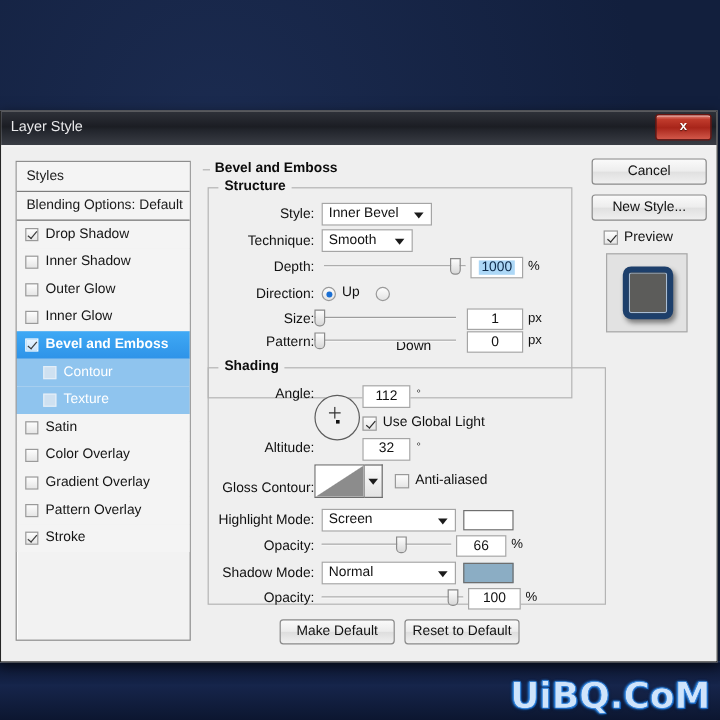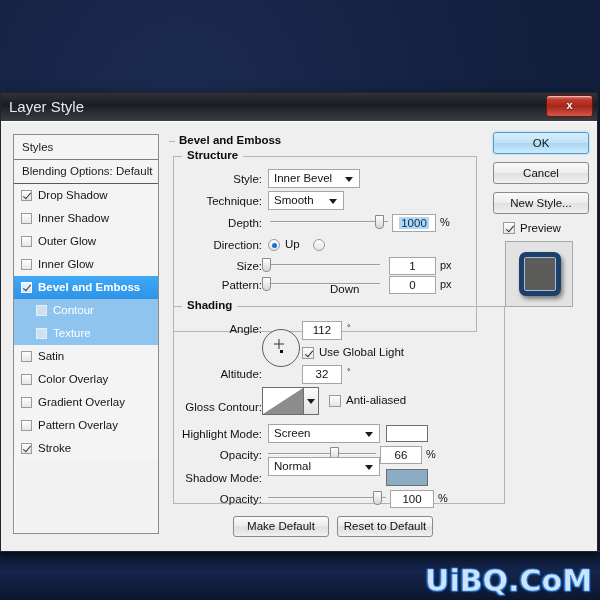--- a/index.html
+++ b/index.html
@@ -47,21 +47,21 @@
   }
   #titlebar {
     height: 28px;
     background: linear-gradient(180deg, #2e3139 0%, #1b1d23 45%, #22252c 55%, #3a3d45 100%);
     border-bottom: 1px solid #0b0c0f;
     position: relative;
   }
   #titlebar-text {
     position: absolute;
     left: 8px; top: 5px;
-    font-size: 15px;
+    font-size: 12px;
     color: #e8e8ea;
     font-family: "Liberation Sans", sans-serif;
   }
   #close-btn {
     position: absolute;
     right: 4px; top: 2px;
     width: 45px; height: 20px;
     border-radius: 3px;
     background: linear-gradient(180deg, #e58a80 0%, #c03b2c 18%, #a8251a 52%, #d2584a 100%);
     border: 1px solid #6b1510;
@@ -542,21 +542,21 @@
         <div class="slider" style="left:94px; top:140px; width:108px;">
           <div class="track"></div>
           <div class="knob" style="left:62px;"></div>
         </div>
         <div class="numbox" style="left:206px; top:139px; width:42px;">
           <span>66</span>
         </div>
         <div class="unit" style="left:252px; top:141px;">%</div>
 
         <div class="rlabel" style="left:-4px; top:165px; width:92px;">Shadow Mode:</div>
-        <div class="combo" style="left:94px; top:150px; width:112px;">
+        <div class="combo" style="left:94px; top:161px; width:112px;">
           <span>Normal</span>
           <span class="arw"></span>
         </div>
         <div class="swatch" id="sh-swatch" style="left: 212px; top: 162px; background: rgb(139, 173, 196);"></div>
 
         <div class="rlabel" style="left:-4px; top:186px; width:92px;">Opacity:</div>
         <div class="slider" style="left:94px; top:184px; width:118px;">
           <div class="track"></div>
           <div class="knob" style="left:105px;"></div>
         </div>
@@ -564,21 +564,20 @@
           <span>100</span>
         </div>
         <div class="unit" style="left:264px; top:185px;">%</div>
       </div>
 
       <div class="btm" style="left:64px; top:382px;">Make Default</div>
       <div class="btm" style="left:168px; top:382px;">Reset to Default</div>
     </div>
 
     <div id="right">
-      <div class="btn primary">OK</div>
       <div class="btn">Cancel</div>
       <div class="btn">New Style...</div>
       <div id="preview-row">
         <span class="chk on"></span>
         <span>Preview</span>
       </div>
       <div id="preview-box">
         <div id="preview-shape"></div>
       </div>
     </div>

